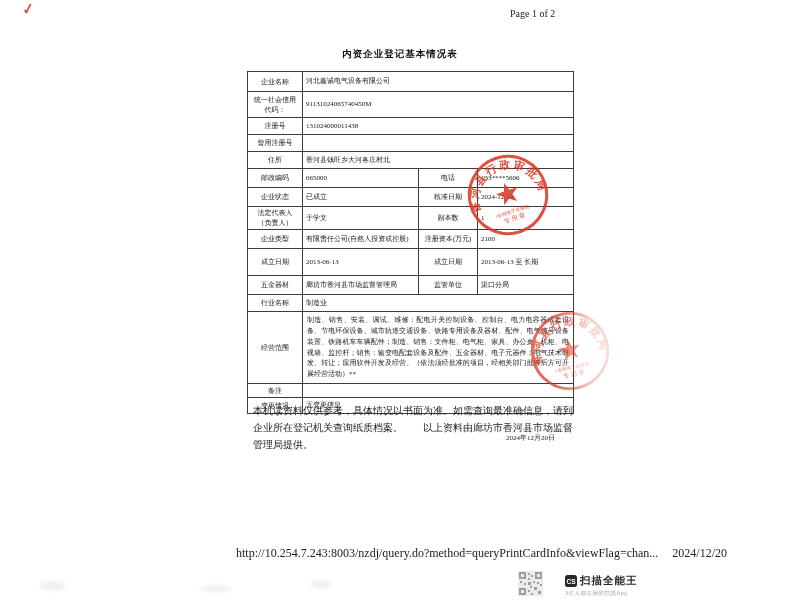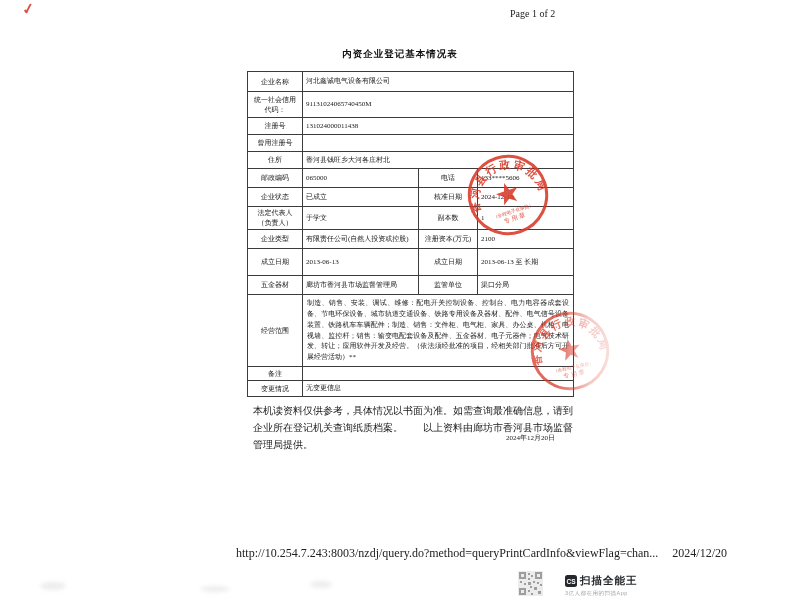--- a/index.html
+++ b/index.html
@@ -115,20 +115,24 @@
         <td class="lab">成立日期</td>
         <td class="val">2013-06-13</td>
         <td class="lab">成立日期</td>
         <td class="val">2013-06-13 至 长期</td>
       </tr>
       <tr style="height:19px">
         <td class="lab">五金器材</td>
         <td class="val">廊坊市香河县市场监督管理局</td>
         <td class="lab">监管单位</td>
         <td class="val">渠口分局</td>
+      </tr>
+      <tr style="height:17px">
+        <td class="lab">行业名称</td>
+        <td class="val" colspan="3">制造业</td>
       </tr>
       <tr style="height:58px">
         <td class="lab">经营范围</td>
         <td class="val long" colspan="3">制造、销售、安装、调试、维修：配电开关控制设备、控制台、电力电容器成套设备、节电环保设备、城市轨道交通设备、铁路专用设备及器材、配件、电气信号设备装置、铁路机车车辆配件；制造、销售：文件柜、电气柜、家具、办公桌、机柜、电视墙、监控杆；销售：输变电配套设备及配件、五金器材、电子元器件；电气技术研发、转让；应用软件开发及经营。（依法须经批准的项目，经相关部门批准后方可开展经营活动）**</td>
       </tr>
       <tr style="height:14px">
         <td class="lab">备注</td>
         <td class="val" colspan="3"></td>
       </tr>
       <tr style="height:16px">

